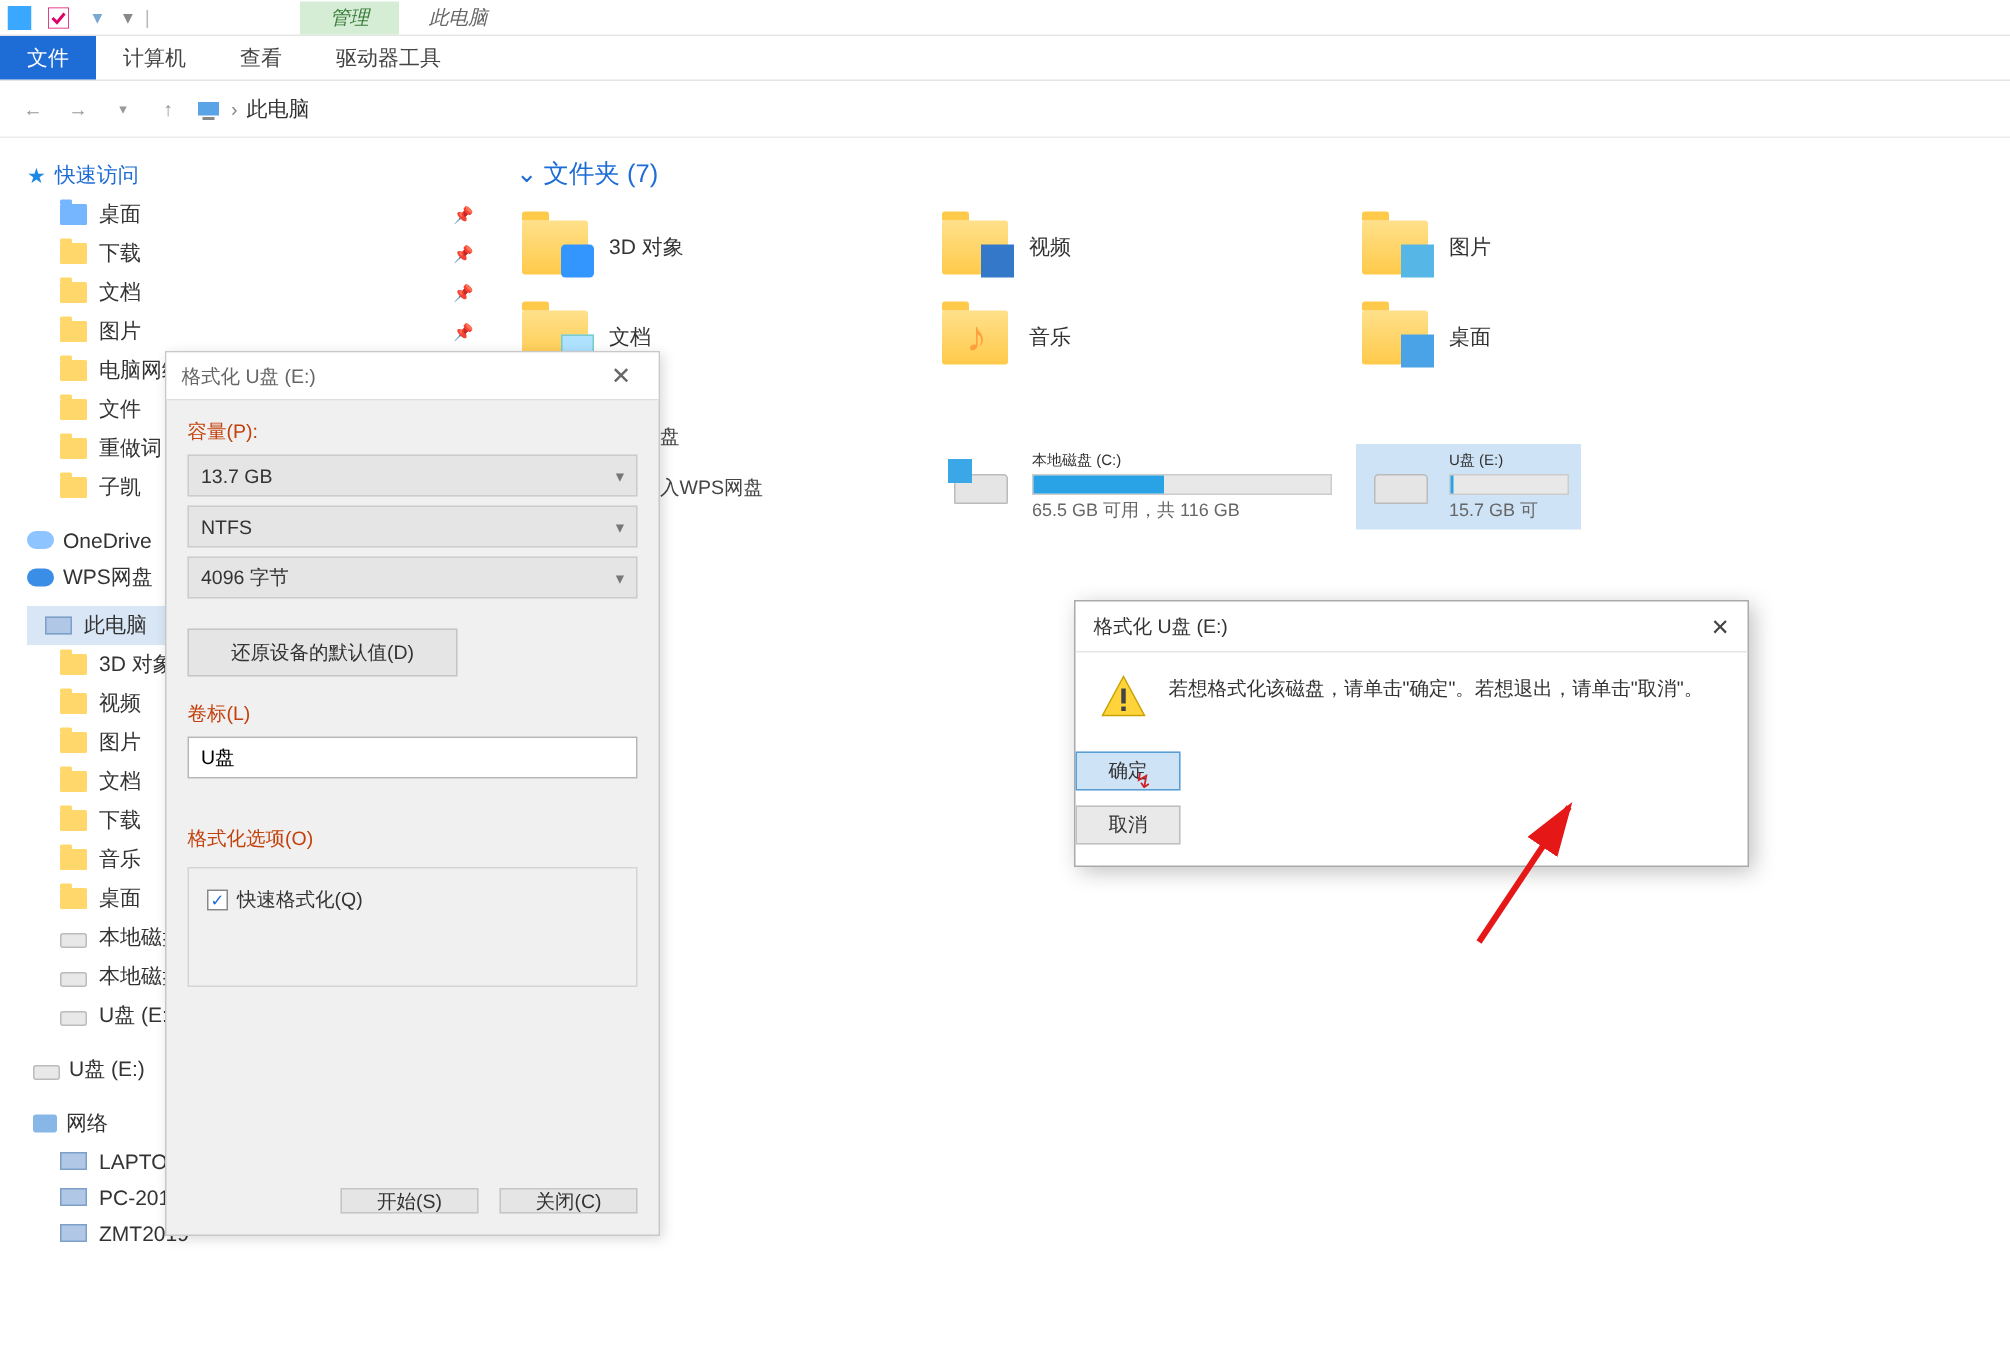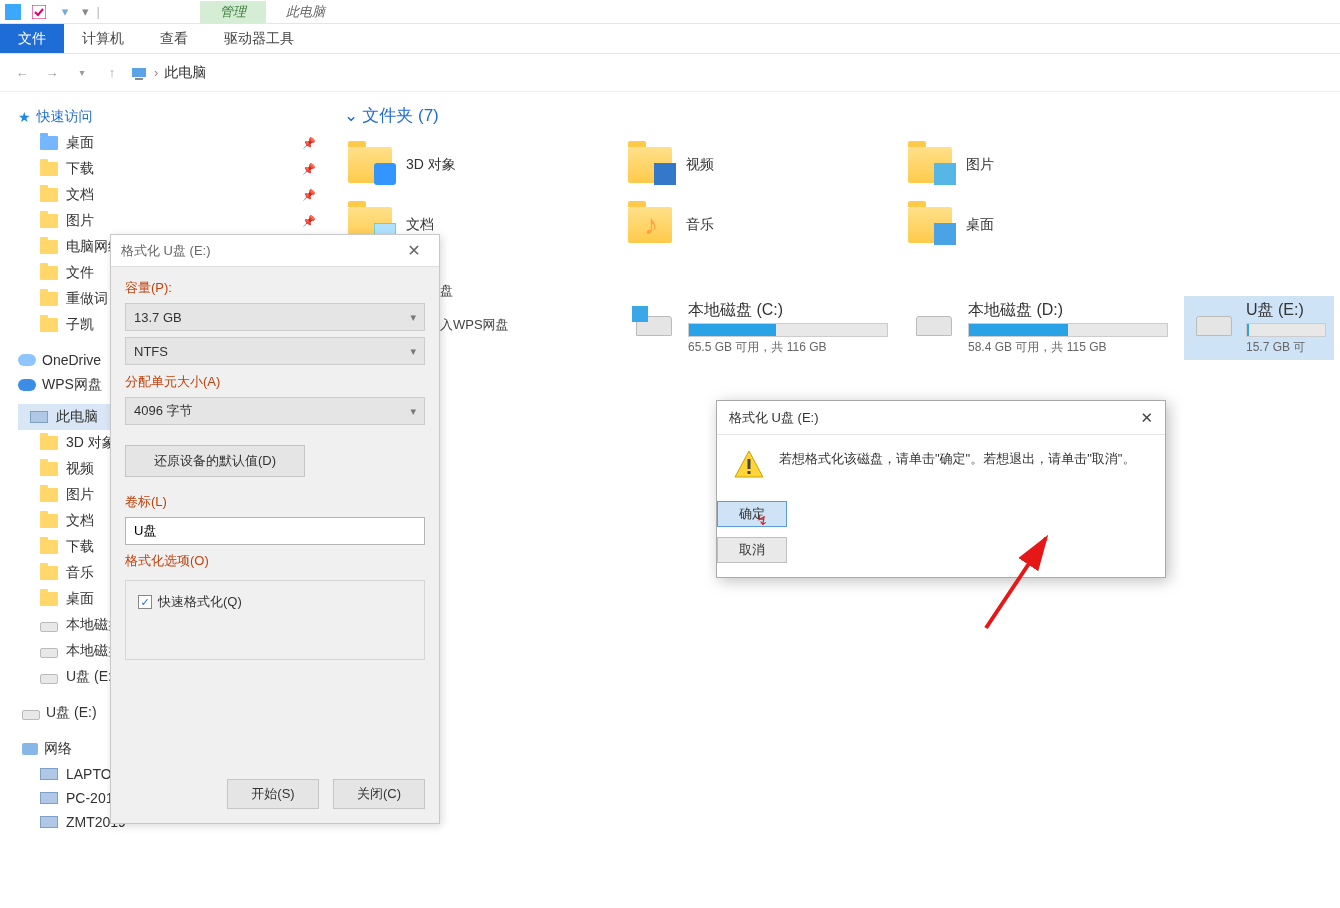--- a/index.html
+++ b/index.html
@@ -57,39 +57,39 @@
 .ov-doc { background:#aee2ff; border:1px solid #7cc; }
 .ov-music { color:#ff9e3d; font-size:28px; position:absolute; left:16px; top:2px; }
 .flabel { font-size: 14px; color: #333; }
 
 .drives { margin-top: 18px; display:flex; gap:0; }
 .drivecard { width: 280px; display:flex; gap:12px; align-items:flex-start; padding:4px 8px; cursor:pointer;}
 .drivecard.selected { background:#cfe3f7; }
 .drvbig { width:44px;height:36px;position:relative; }
 .drvbig .body { position:absolute;bottom:0;left:4px;width:36px;height:20px;background:#e5e5e5;border:1px solid #bbb;border-radius:3px 3px 1px 1px;}
 .drvinfo { display:flex; flex-direction:column; gap:2px; }
-.drvname { font-size:16px; color:#333; }
+.drvname { font-size:10px; color:#333; }
 .drvbar { width:200px; height:14px; background:#e8e8e8; border:1px solid #ccc; position:relative;}
 .drvbar .fill { position:absolute; left:0; top:0; bottom:0; background:#29a3e6; }
 .drvstat { font-size:12px; color:#666; }
 
 
 .dlg-format { position:absolute; left:110px; top:234px; width:330px; height:590px; background:#f0f0f0; border:1px solid #c8c8c8; box-shadow:2px 2px 8px rgba(0,0,0,0.15);}
 .dlg-titlebar { height:32px; display:flex; align-items:center; justify-content:space-between; padding:0 10px; background:#fff; border-bottom:1px solid #ddd; color:#666;}
 .dlg-close { width:30px; text-align:center; color:#666; cursor:pointer; font-size:16px;}
 .dlg-body { padding: 10px 14px; display:flex; flex-direction:column; gap:6px;}
 .dlg-lbl { font-size:13px; color:#c2410c; margin-top:2px;}
 .dlg-select { width:100%; height:28px; background:#e5e5e5; border:1px solid #ccc; padding:0 8px; display:flex; align-items:center; justify-content:space-between; cursor:pointer;}
 .dlg-select .chv { color:#777; font-size:11px;}
 .dlg-btn { height:32px; background:#e5e5e5; border:1px solid #c5c5c5; padding:0 16px; display:flex; align-items:center; justify-content:center; cursor:pointer; font-size:13px;}
 .dlg-input { width:100%; height:28px; background:#fff; border:1px solid #b5b5b5; padding:0 8px; font-size:13px;}
 .dlg-chkrow { display:flex; align-items:center; gap:6px; padding:4px 0 0 4px;}
 .dlg-chk { width:14px; height:14px; border:1px solid #888; background:#fff; display:flex; align-items:center; justify-content:center; color:#1e6cd6; font-size:11px;}
 .dlg-footer { position:absolute; bottom:14px; right:14px; display:flex; gap:14px;}
-.dlg-fbtn { width:92px; height:30px; background:#e5e5e5; border:1px solid #c5c5c5; display:flex; align-items:center; justify-content:center; cursor:pointer;}
+.dlg-fbtn { width:92px; height:17px; background:#e5e5e5; border:1px solid #c5c5c5; display:flex; align-items:center; justify-content:center; cursor:pointer;}
 .optbox { border:1px solid #d5d5d5; padding:8px; margin-top:4px; height:80px; }
 
 
 .dlg-confirm { position:absolute; left:716px; top:400px; width:450px; background:#fff; border:1px solid #aaa; box-shadow:3px 3px 14px rgba(0,0,0,0.25);}
 .dlg-confirm .ctbar { height:34px; display:flex; align-items:center; justify-content:space-between; padding:0 12px; border-bottom:1px solid #e5e5e5;}
 .dlg-confirm .cbody { padding:14px 16px 10px 16px; display:flex; gap:14px; align-items:flex-start;}
 .warnico { width:32px; height:32px; position:relative;}
 .warnico svg { width:32px; height:32px;}
 .cmsg { font-size:13px; color:#333; line-height:1.6;}
 .cfoot { display:flex; justify-content:flex-end; gap:10px; padding:10px 14px 14px 0;flex-direction:column;}
@@ -363,32 +363,20 @@
             <div style="position:absolute;left:0;top:6px;width:16px;height:16px;background:#3aa8e6;"></div>
           </div>
         <div class="drvinfo">
           <span class="drvname">本地磁盘 (C:)</span>
           <div class="drvbar">
               <div class="fill" style="width:44%;"></div>
             </div>
           <span class="drvstat">65.5 GB 可用，共 116 GB</span>
         </div>
       </div>
-      <div class="drivecard">
-        <div class="drvbig">
-            <div class="body"></div>
-          </div>
-        <div class="drvinfo">
-          <span class="drvname">本地磁盘 (D:)</span>
-          <div class="drvbar">
-              <div class="fill" style="width:50%;"></div>
-            </div>
-          <span class="drvstat">58.4 GB 可用，共 115 GB</span>
-        </div>
-      </div>
       <div class="drivecard selected" style="width:150px;">
         <div class="drvbig">
             <div class="body"></div>
           </div>
         <div class="drvinfo">
           <span class="drvname">U盘 (E:)</span>
           <div class="drvbar" style="width:80px;">
               <div class="fill" style="width:2%;"></div>
             </div>
           <span class="drvstat">15.7 GB 可</span>
@@ -408,36 +396,35 @@
     <div class="dlg-select">
         <span>13.7 GB</span>
         <span class="chv">▾</span>
       </div>
 
     <div class="dlg-select">
         <span>NTFS</span>
         <span class="chv">▾</span>
       </div>
 
-    <div class="dlg-lbl">分配单元大小(A)</div>
     <div class="dlg-select">
         <span>4096 字节</span>
         <span class="chv">▾</span>
       </div>
 
     <div style="margin-top:14px;">
       <div class="dlg-btn" style="width:180px;">
           <span>还原设备的默认值(D)</span>
         </div>
     </div>
 
     <div class="dlg-lbl" style="margin-top:10px;">卷标(L)</div>
     <input class="dlg-input" value="U盘" style="">
 
-    <div class="dlg-lbl" style="margin-top:1px;">格式化选项(O)</div>
+    <div class="dlg-lbl" style="margin-top:25px;">格式化选项(O)</div>
     <div class="optbox">
       <div class="dlg-chkrow">
         <span class="dlg-chk">✓</span>
         <span>快速格式化(Q)</span>
       </div>
     </div>
   </div>
   <div class="dlg-footer">
     <div class="dlg-fbtn">
         <span>开始(S)</span>

